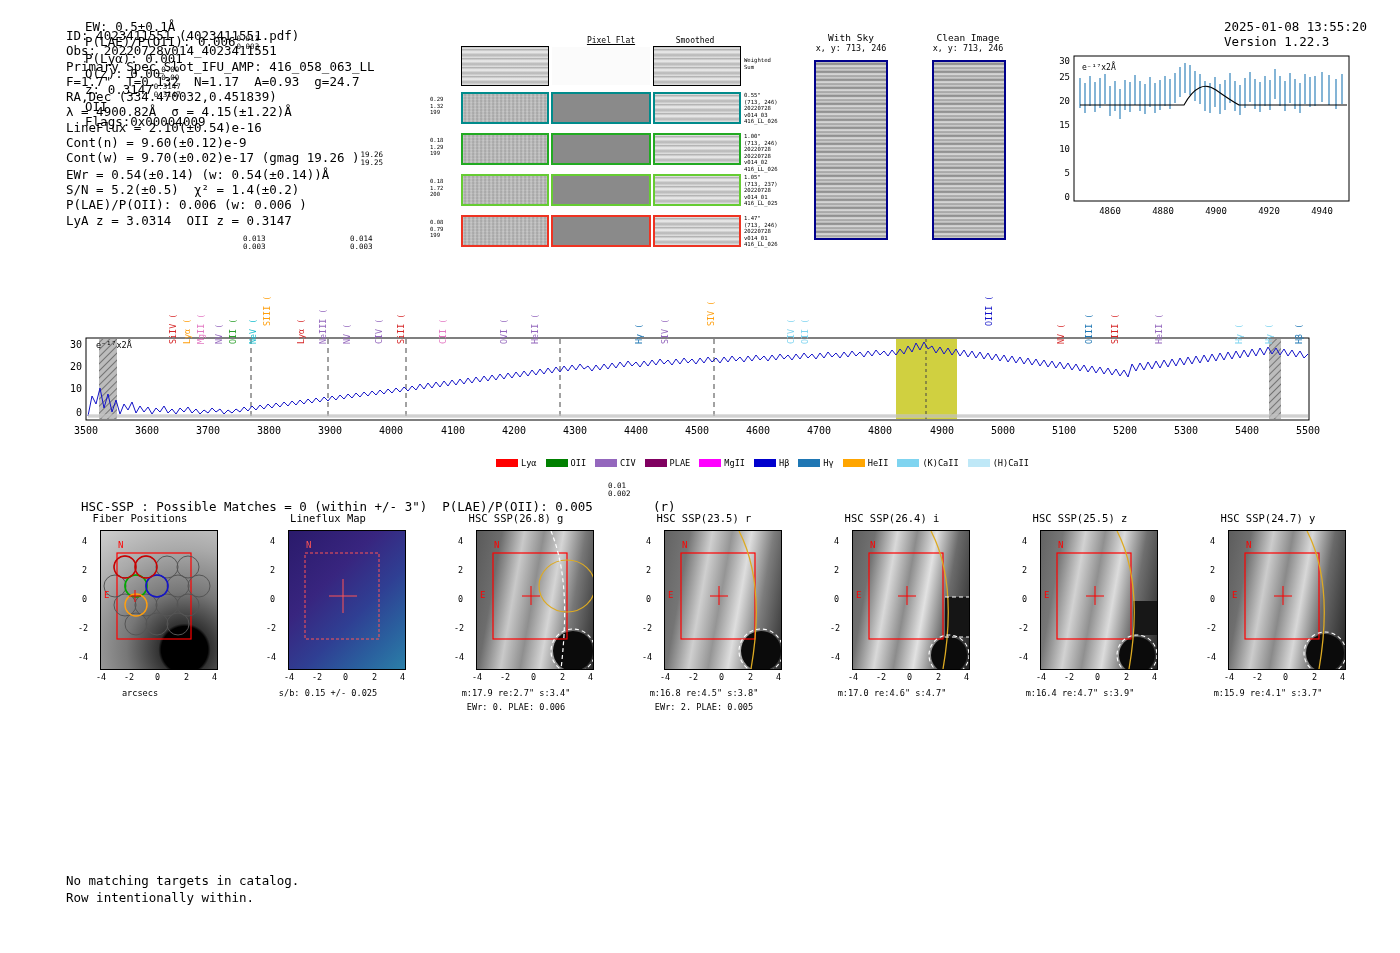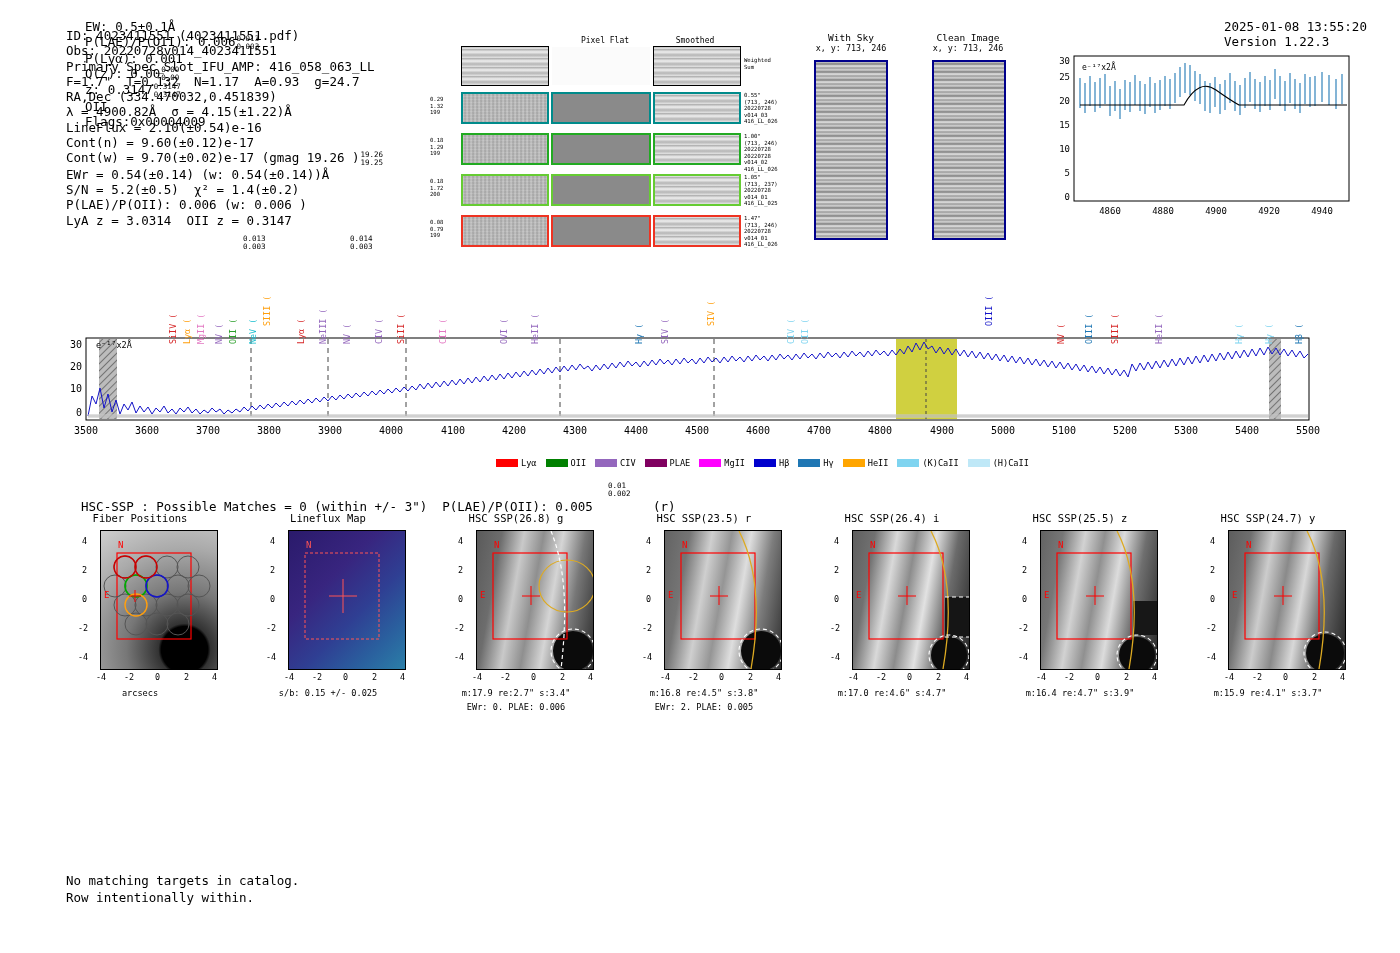--- a/index.html
+++ b/index.html
@@ -77,37 +77,37 @@
 </div>
 
 <div class="abs" id="infoblock">
   <div>ID: 4023411551 (4023411551.pdf)</div>
   <div>Obs: 20220728v014_4023411551</div>
   <div>Primary Spec_Slot_IFU_AMP: 416_058_063_LL</div>
   <div>F=1.7"  T=0.132  N=1.17  A=0.93  g=24.7</div>
   <div>RA,Dec (334.470032,0.451839)</div>
   <div>λ = 4900.82Å  σ = 4.15(±1.22)Å</div>
   <div>LineFlux = 2.10(±0.54)e-16</div>
-  <div>Cont(n) = 9.60(±0.12)e-17</div>
+  <div>Cont(n) = 9.60(±0.12)e-9</div>
   <div><span>Cont(w) = 9.70(±0.02)e-17 (gmag 19.26 )</span><span class="frac"><span>19.26</span><br><span>19.25</span></span></div>
   <div>EWr = 0.54(±0.14) (w: 0.54(±0.14))Å</div>
   <div>S/N = 5.2(±0.5)  χ² = 1.4(±0.2)</div>
   <div><span>P(LAE)/P(OII): 0.006 (w: 0.006 )</span></div>
   <div>LyA z = 3.0314  OII z = 0.3147</div>
 </div>
 <div class="abs" style="left:243px;top:235px;font-size:7.5px;line-height:8px;">
   <span>0.013</span><br><span>0.003</span>
 </div>
 <div class="abs" style="left:350px;top:235px;font-size:7.5px;line-height:8px;">
   <span>0.014</span><br><span>0.003</span>
 </div>
 
 <div class="abs" style="left:460px;top:36px;width:290px;">
   <div class="panel-label abs" style="left:0px;width:90px;margin-top:20px;">2D Spec</div>
-  <div class="panel-label abs" style="left:100px;width:90px;">Pixel Flat</div>
+  <div class="panel-label abs" style="left:106px;width:90px;text-decoration:underline;">Pixel Flat</div>
   <div class="panel-label abs" style="left:190px;width:90px;">Smoothed</div>
 </div>
 
 <div class="imgbox tex-smooth bordered" style="left:461px;top:46px;width:88px;height:40px;border:1px solid #000;"></div>
 <div class="imgbox tex-blank bordered" style="left:551px;top:46px;width:100px;height:40px;border:1px solid #fff;"></div>
 <div class="imgbox tex-smooth bordered" style="left:653px;top:46px;width:88px;height:40px;border:1px solid #000;"></div>
 <div class="abs tinylabel" style="left:744px;top:57px;">Weighted
 Sum</div>
 
 <div class="abs" style="left:430px;top:92px;">

